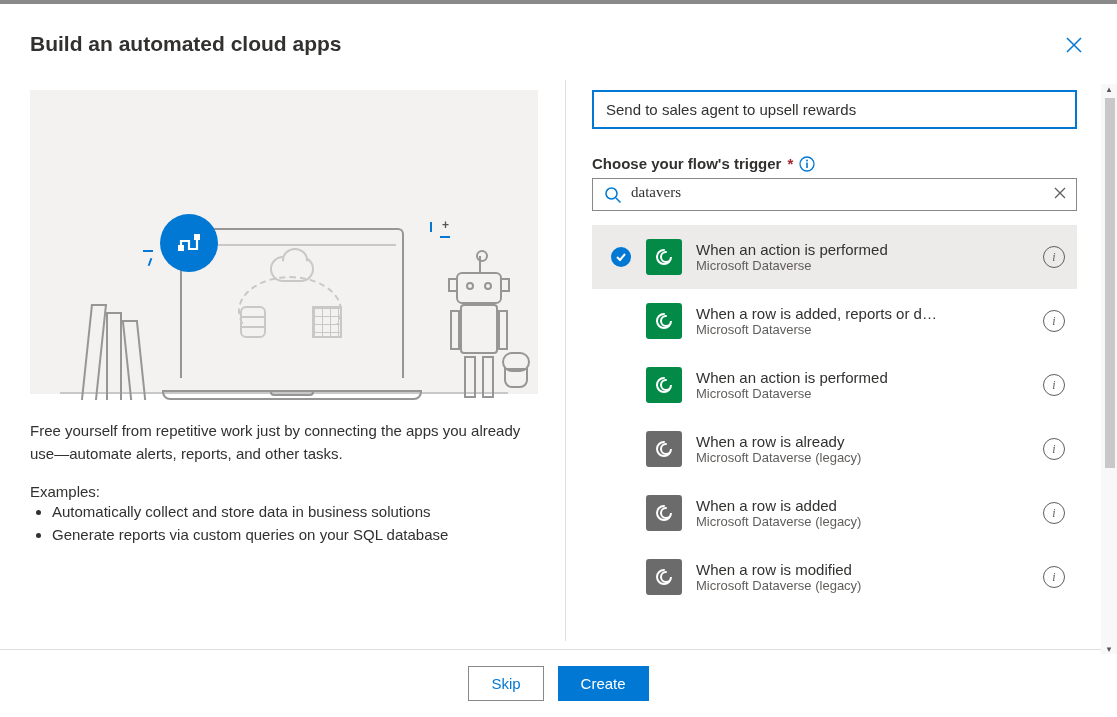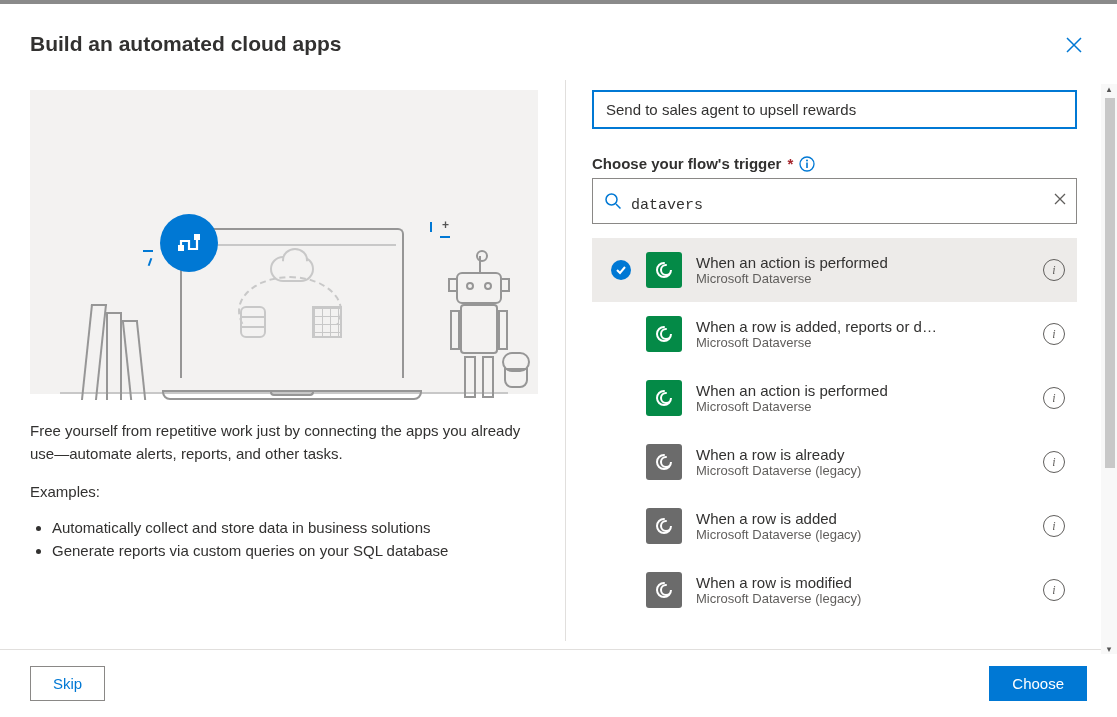--- a/index.html
+++ b/index.html
@@ -156,21 +156,21 @@
   .ground{position:absolute;left:30px;right:30px;bottom:0;height:2px;background:#c8c8c8;}
 
   .desc {
     font-size: 15px;
     line-height: 1.5;
     color: #323130;
     margin-bottom: 18px;
   }
   .examples-label {
     font-size: 15px;
-    margin-bottom: 16px;
+    margin-bottom: 0;
   }
   .examples {
     padding-left: 22px;
     font-size: 15px;
     line-height: 1.55;
   }
 
   .right-col {
     flex: 1;
     display:flex; flex-direction:column;
@@ -197,22 +197,22 @@
   .search-wrap {
     position:relative; margin-bottom: 14px;
   }
   .search-wrap svg.search-svg {
     position:absolute; left:12px; top:50%; transform:translateY(-50%);
     color:#0078d4;
   }
   .search-input {
     width:100%;
     border:1px solid #8a8886;
-    font-size:15px; padding:18px 40px 9px 38px;
-    font-family:Liberation Mono, monospace; outline:none;
+    font-size:15px; padding:5px 40px 9px 38px;
+    font-family:Liberation Serif, serif; outline:none;
     color:#323130;
   }
   .clear-x {
     position:absolute; right:10px; top:50%; transform:translateY(-50%);
     cursor:pointer; color:#605e5c;
   }
 
   .trigger-list {
     flex:1; overflow-y:auto;
   }
@@ -248,21 +248,21 @@
     color:#605e5c; flex-shrink:0; cursor:pointer;
   }
 
   .divider-v {
     position:absolute; left:565px; top:76px; bottom:76px;
     width:1px; background:#e1dfdd;
   }
 
   .footer {
     border-top:1px solid #e1dfdd;
-    display:flex; justify-content:space-between; gap:14px;
+    display:flex; justify-content:center; gap:14px;
     padding: 16px 30px;
   }
   .btn {
     font-size:15px; padding:8px 22px;
     border:1px solid #8a8886; background:#fff; color:#323130;
     cursor:pointer; font-family:inherit;
   }
   .btn.skip{color:#0078d4;border-color:#8a8886;}
   .btn.primary{background:#0078d4;color:#fff;border-color:#0078d4;}
   .scrollbar-ind {
@@ -456,21 +456,21 @@
               <div class="trigger-sub">Microsoft Dataverse (legacy)</div>
             </div>
             <div class="info-btn">i</div>
           </div>
         </div>
     </div>
   </div>
 
   <div class="footer">
     <button class="btn skip">Skip</button>
-    <button class="btn primary">Choose</button>
+    <button class="btn primary">Create</button>
   </div>
 
   <div class="divider-v"></div>
 
   <div class="scrollbar-ind">
     <div class="sb-arrow" style="top:0;">▴</div>
     <div class="sb-thumb" style="top:14px;height:370px;"></div>
     <div class="sb-arrow" style="bottom:0;">▾</div>
   </div>
 </div>

